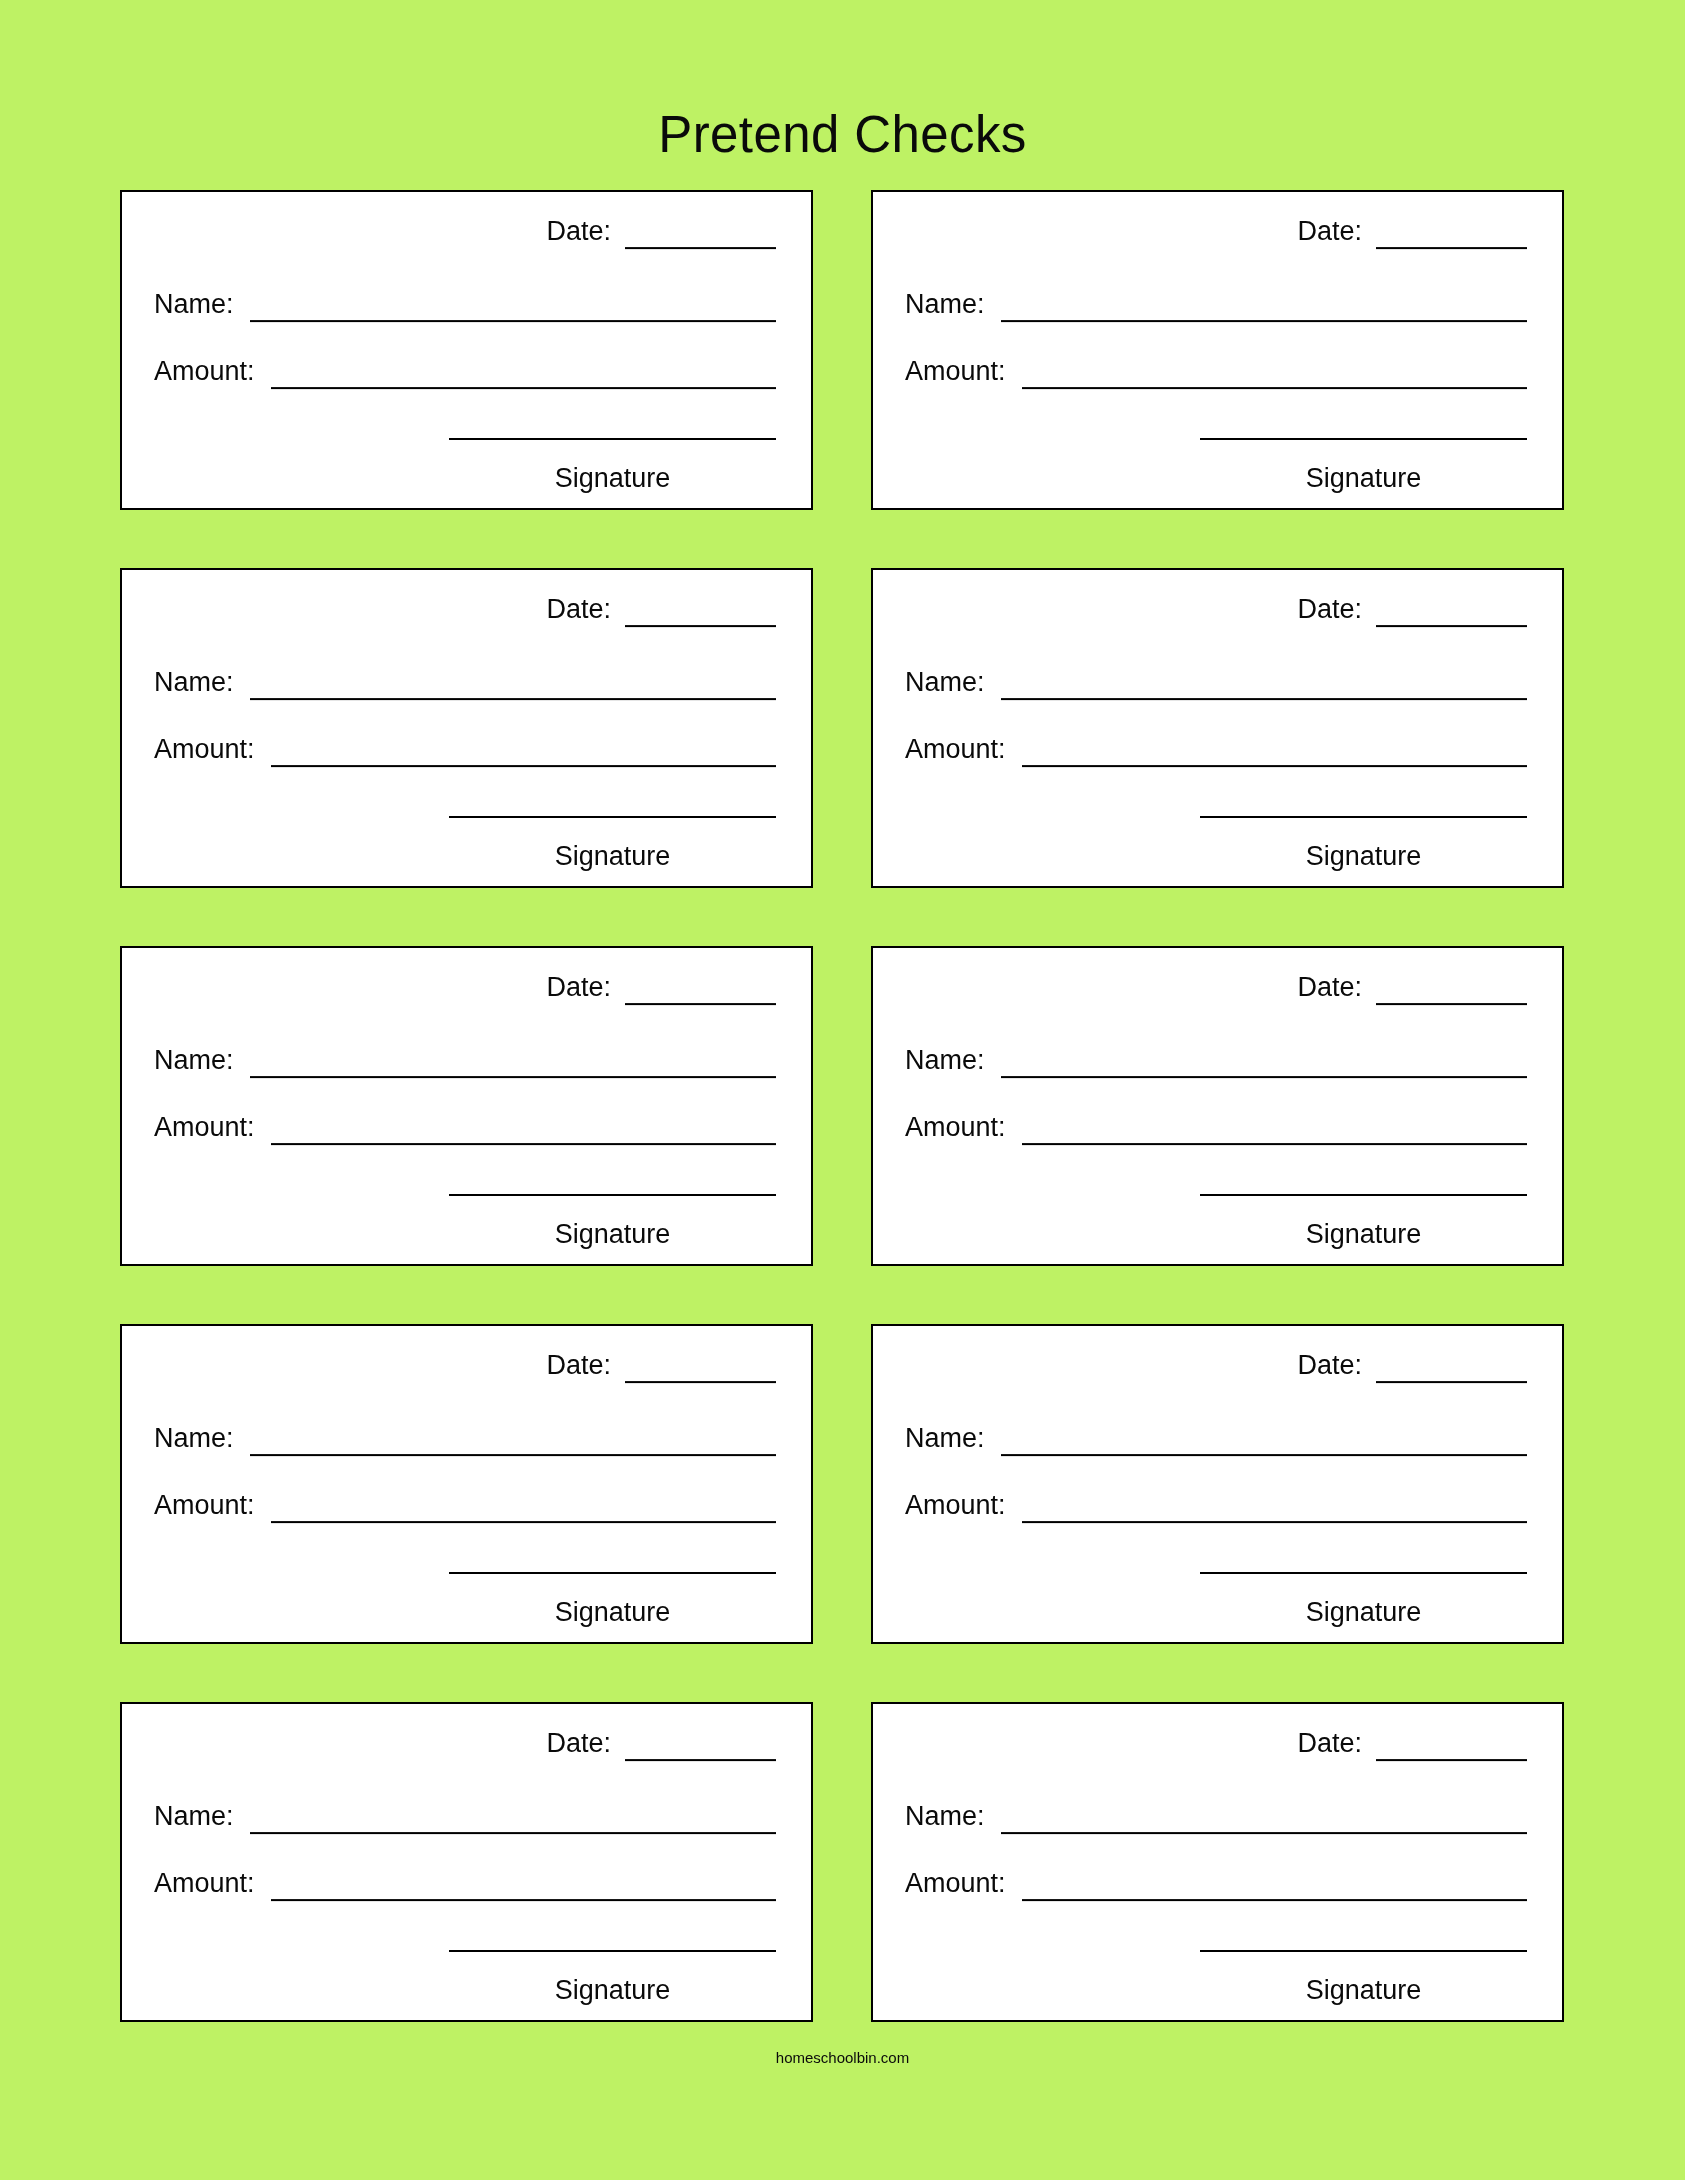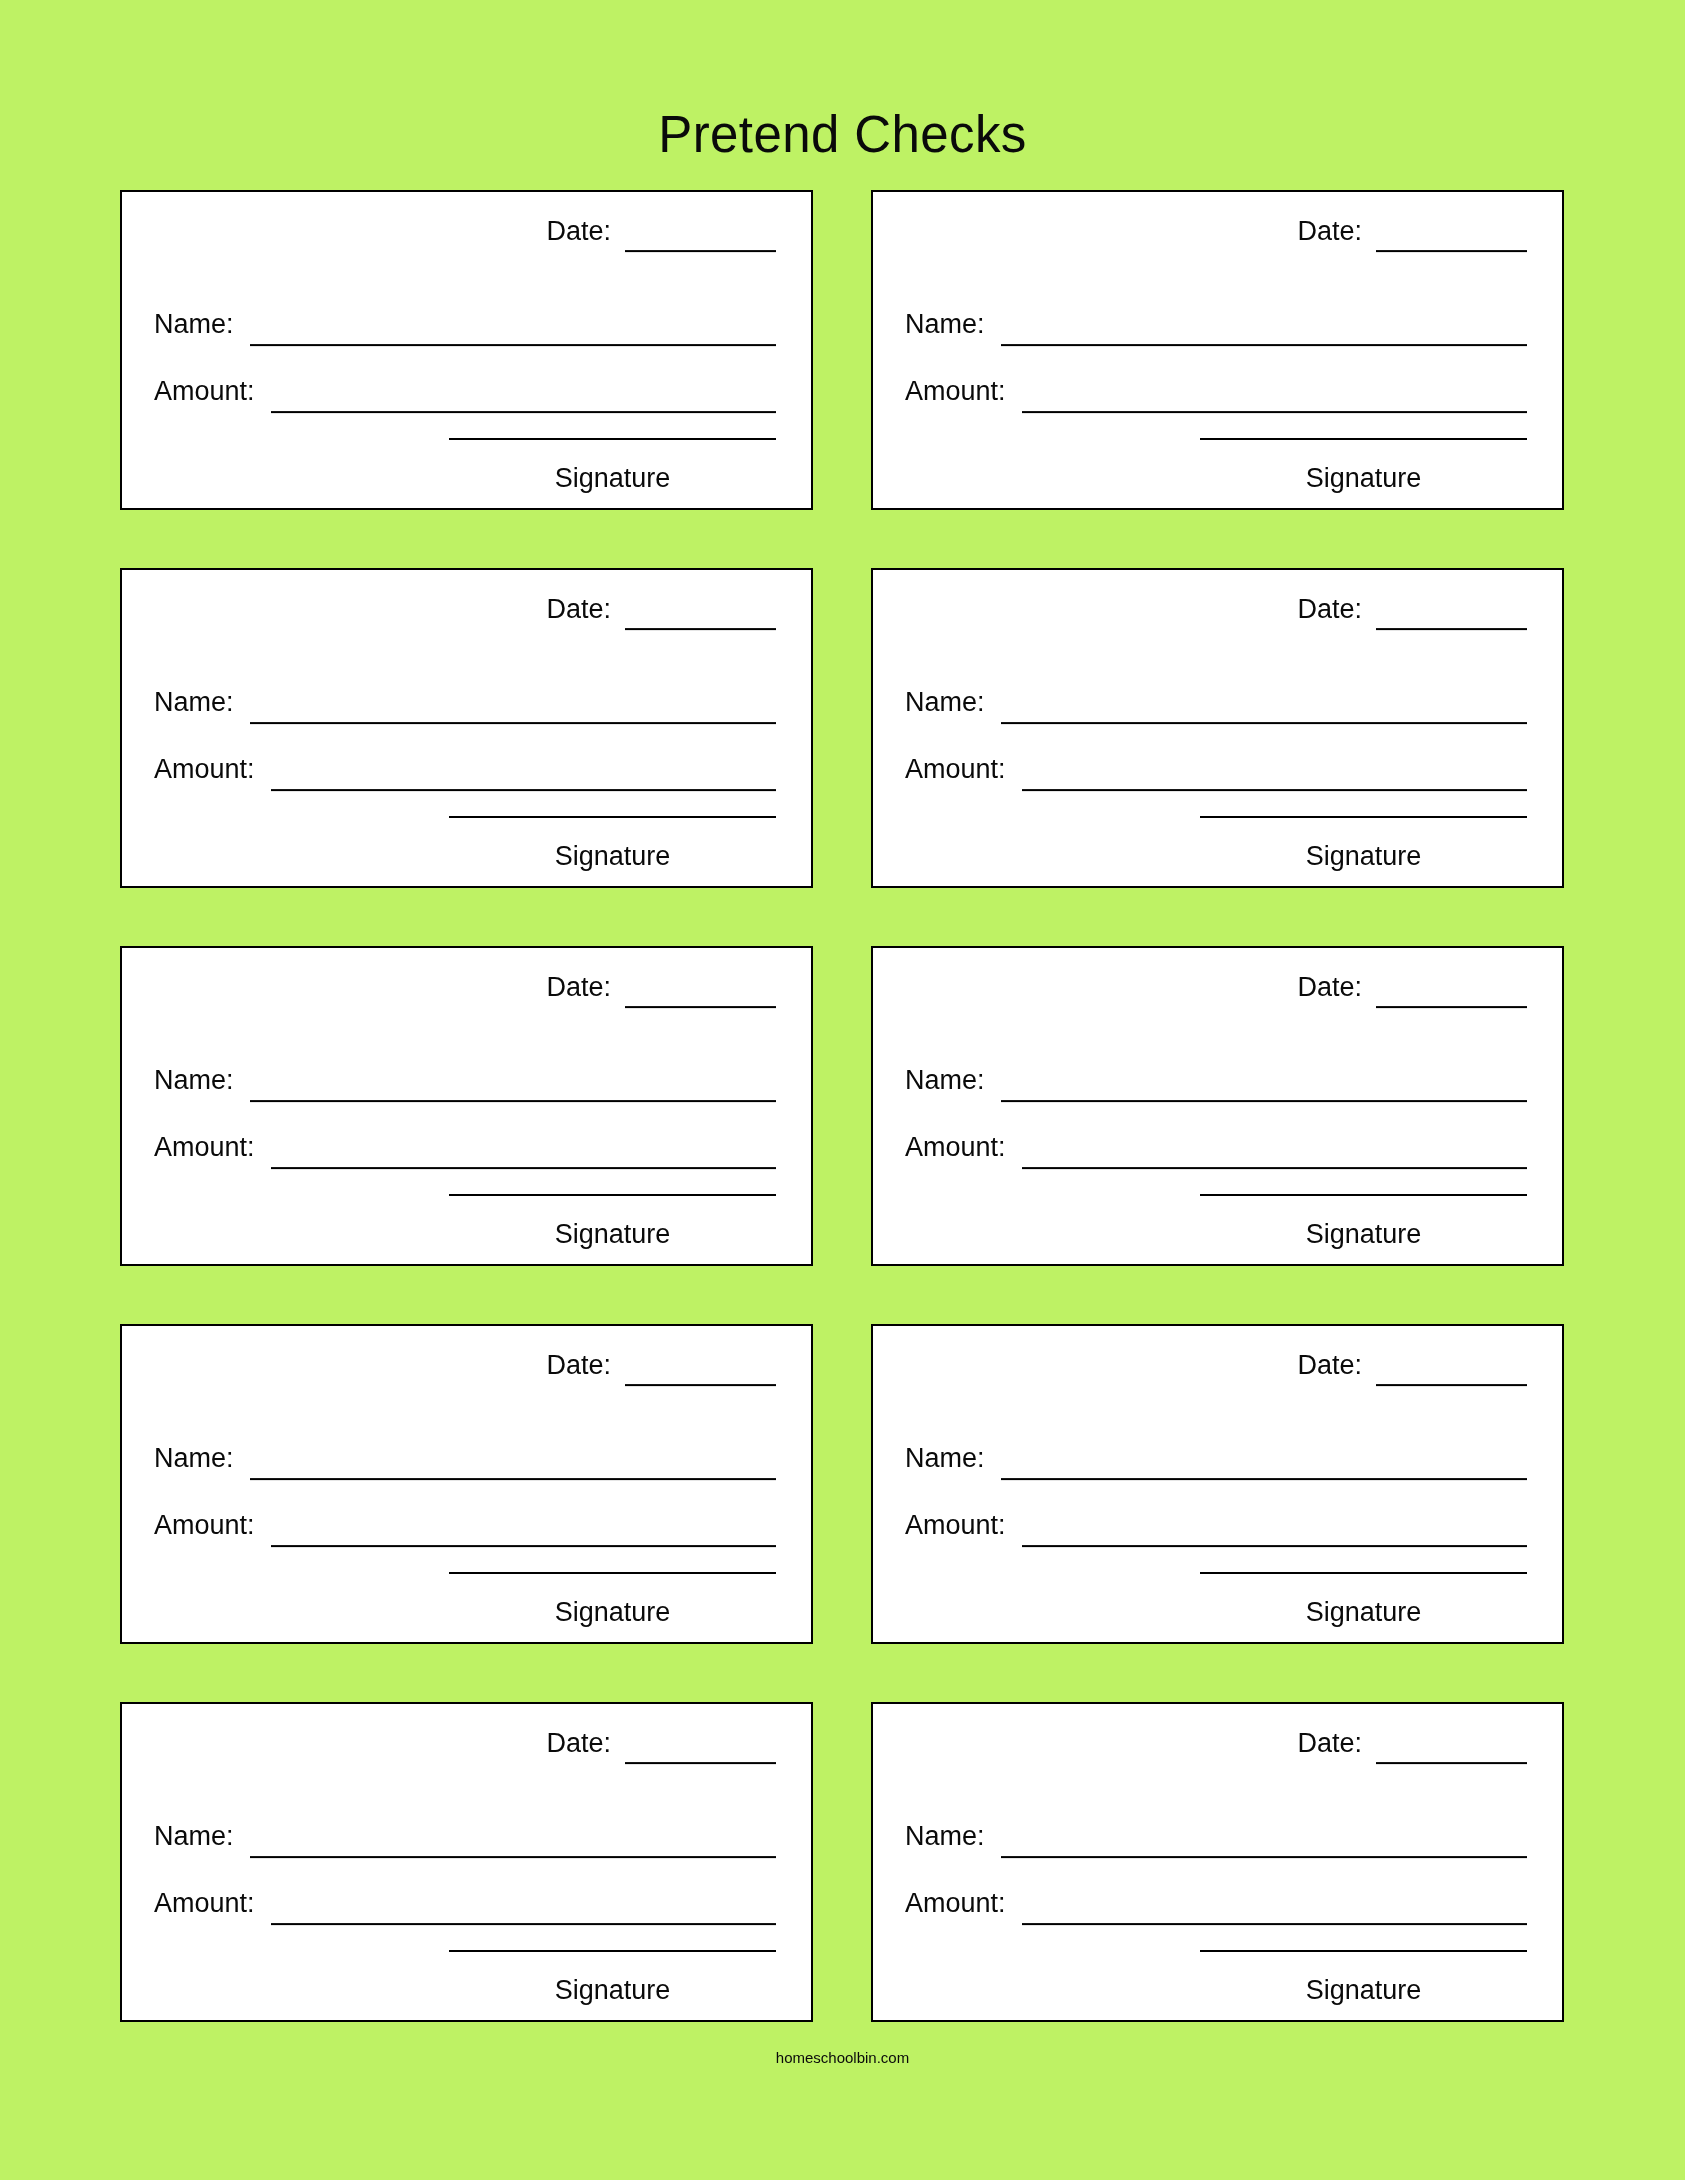--- a/index.html
+++ b/index.html
@@ -37,21 +37,21 @@
     width: 693px;
     height: 320px;
     border: 2.6px solid #000000;
     background: #ffffff;
     padding: 19.3px 35px 14px 32px;
     display: flex;
     flex-direction: column;
   }
   .row {
     display: flex;
-    align-items: flex-end;
+    align-items: flex-start;
     font-size: 27px;
     line-height: 1.1;
   }
   .label {
     white-space: nowrap;
     color: #0a0a0a;
   }
   .blank {
     display: inline-block;
     border-bottom: 2.6px solid #000000;
@@ -60,21 +60,21 @@
   }
   .grow { flex: 1 1 auto; margin-left: 16px; }
   .date-row {
     justify-content: flex-end;
     margin-top: 5.3px;
   }
   .date-blank {
     width: 151px;
     margin-left: 14px;
   }
-  .row-name   { margin-top: 64px; }
+  .row-name   { margin-top: 44px; }
   .row-amount { margin-top: 37px; }
   .sig-area {
     margin-top: auto;
     margin-left: auto;
     width: 327px;
     display: flex;
     flex-direction: column;
     align-items: center;
   }
   .sig-blank {

